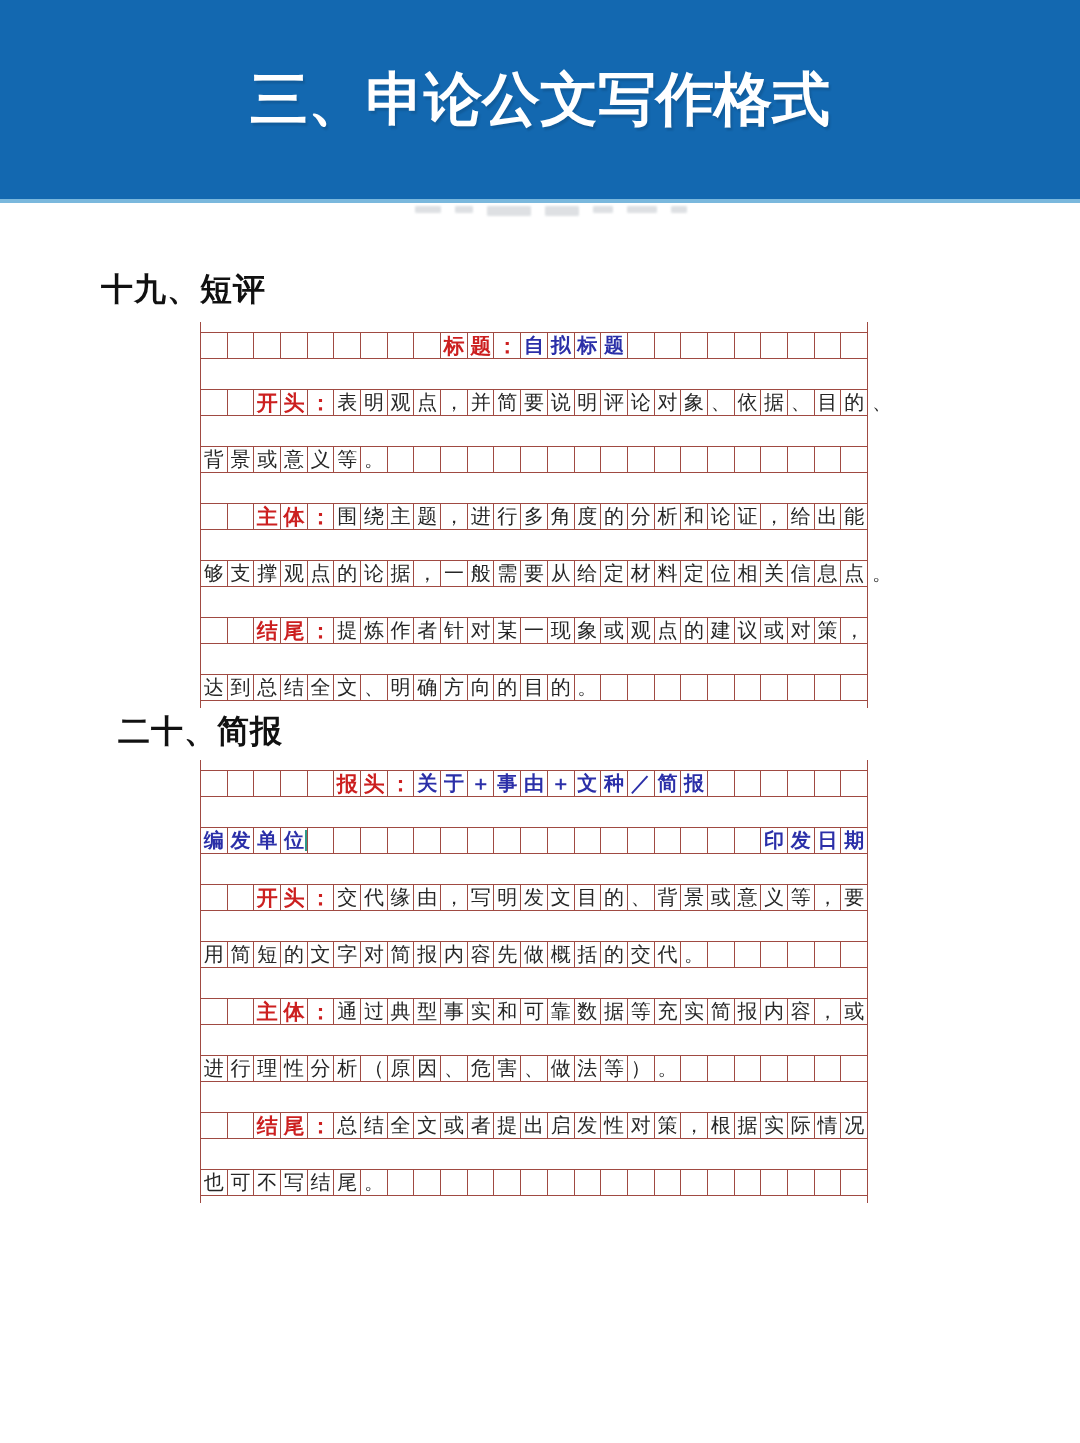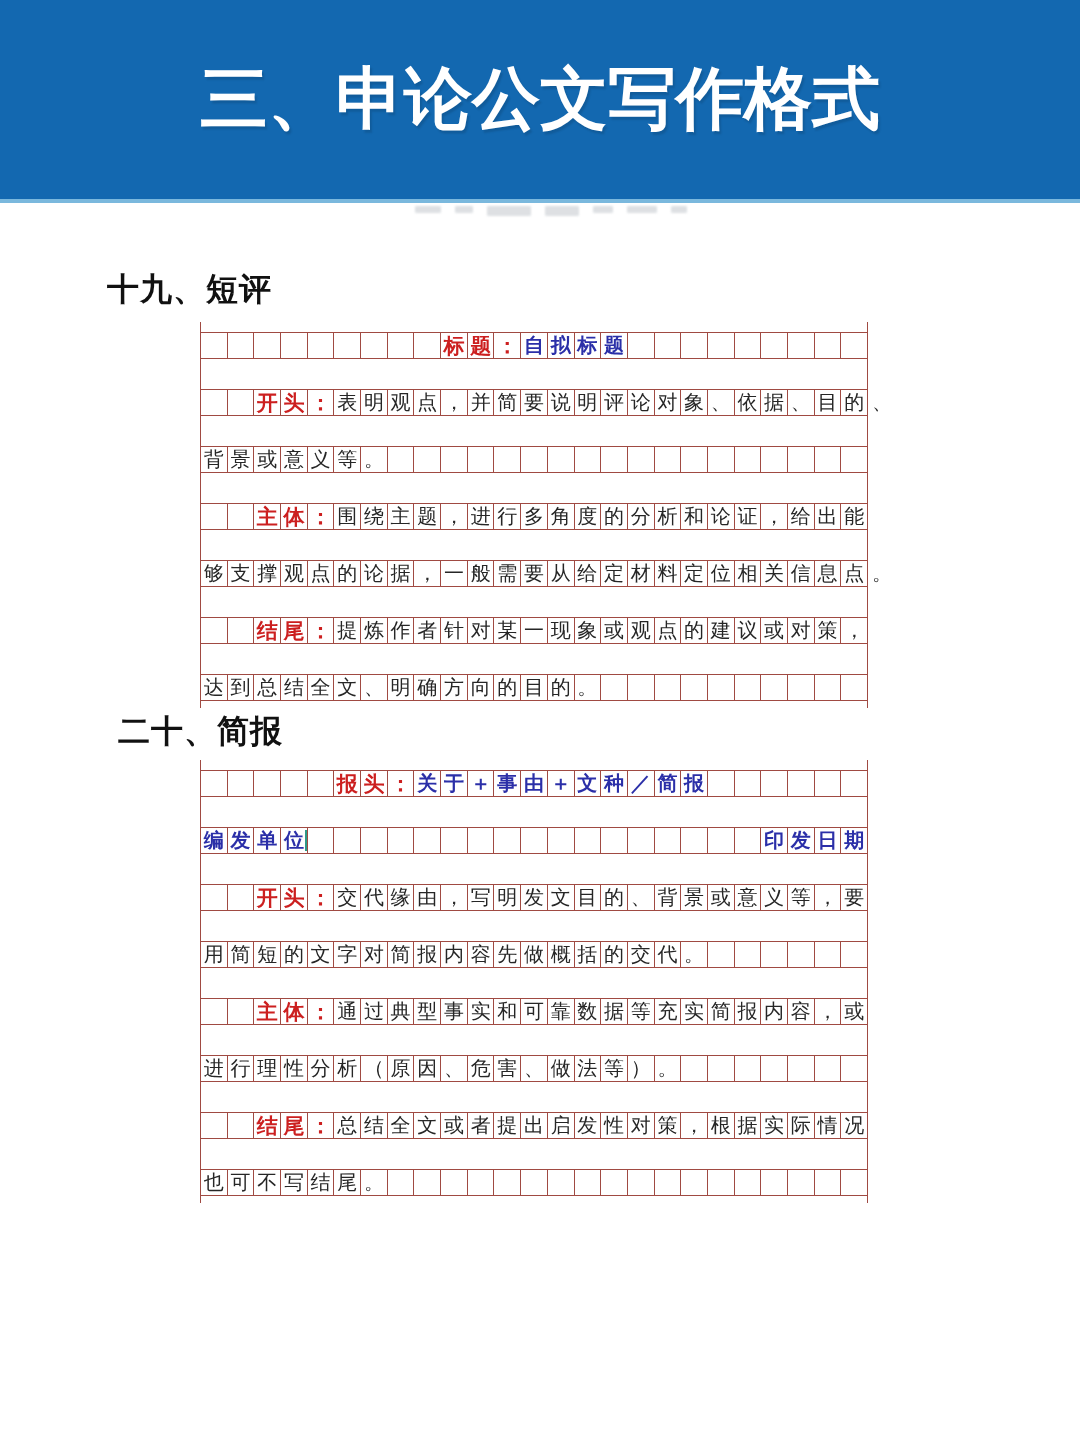--- a/index.html
+++ b/index.html
@@ -10,34 +10,34 @@
   body{
     width:1080px;height:1443px;position:relative;background:#ffffff;
     font-family:"Liberation Sans",sans-serif;overflow:hidden;
   }
   .banner{
     position:absolute;left:0;top:0;width:1080px;height:199px;
     background:var(--banner-bg);border-bottom:4px solid var(--banner-edge);
     display:flex;align-items:center;justify-content:center;
   }
   .banner h1{
-    margin:0;color:#ffffff;font-size:68px;font-weight:900;letter-spacing:0px;
+    margin:0;color:#ffffff;font-size:58px;font-weight:900;letter-spacing:0px;
     font-family:"Liberation Sans",sans-serif;white-space:nowrap;
     text-shadow:2px 3px 2px rgba(0,0,0,0.12);
   }
   .faint-artifact{
     position:absolute;left:415px;top:206px;width:310px;height:13px;
     display:flex;gap:14px;align-items:flex-start;opacity:.22;filter:blur(1px);
   }
   .faint-artifact i{display:block;background:#6b7785;height:7px;border-radius:1px;}
   .section-heading{
     position:absolute;font-size:32px;font-weight:bold;color:#111;
     font-family:"Liberation Sans",sans-serif;letter-spacing:1px;white-space:nowrap;
   }
-  #heading-0{left:107px;top:268px;}
+  #heading-0{left:101px;top:268px;}
   #heading-1{left:118px;top:710px;}
   .grid{position:absolute;left:200px;width:668px;}
   #grid-0{top:332px;height:369px;}
   #grid-1{top:770px;height:426px;}
   .grid::before,.grid::after{
     content:"";position:absolute;top:-10px;bottom:-7px;width:1.3px;background:var(--line);
   }
   .grid::before{left:0;}
   .grid::after{left:667px;}
   .g-row{

